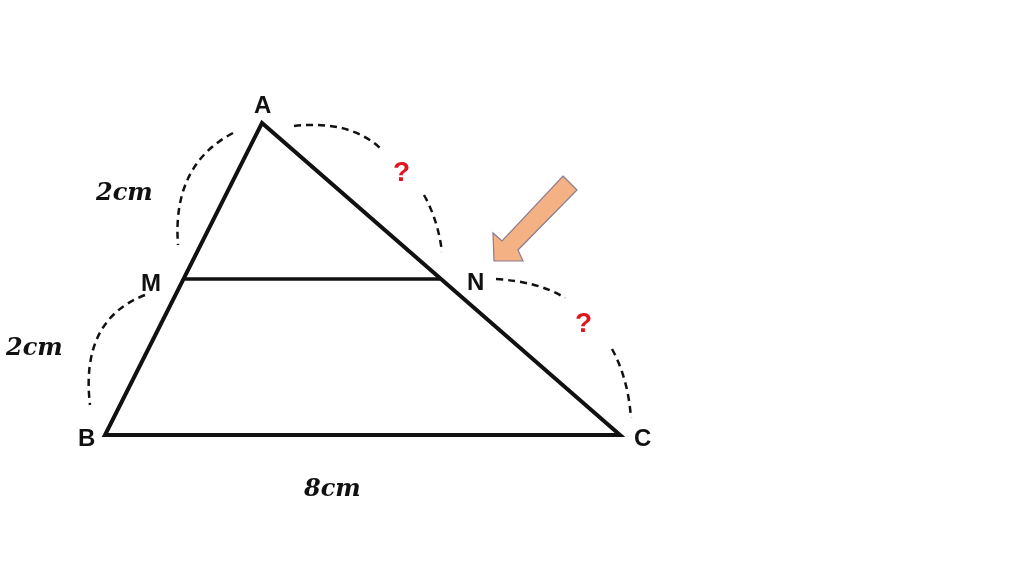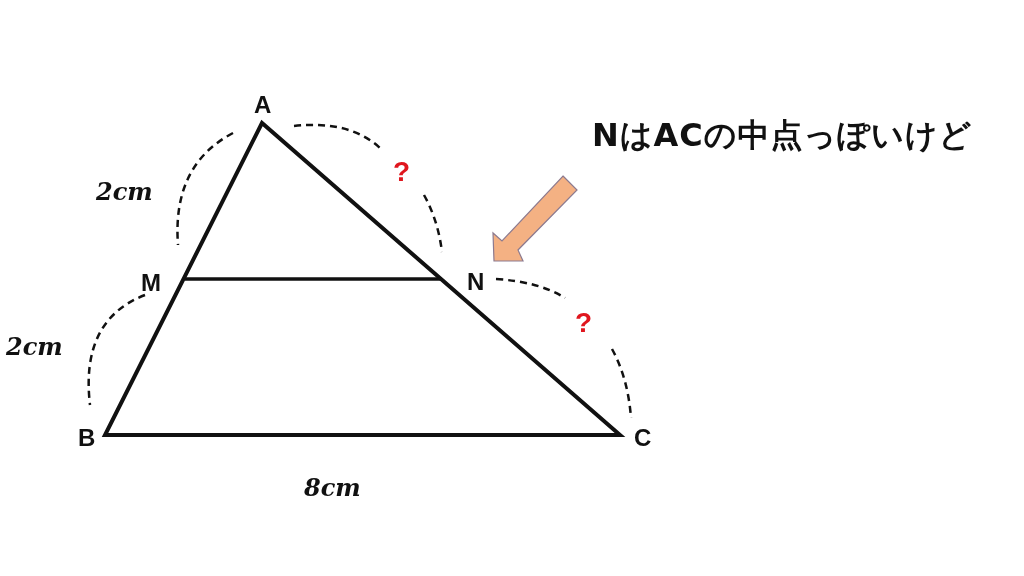--- a/index.html
+++ b/index.html
@@ -37,14 +37,13 @@
   <text class="len-label" x="6" y="355">2cm</text>
   <text class="len-label" x="304" y="496">8cm</text>
 
   <text class="q-label" x="393" y="181" fill="#e0161e">?</text>
   <text class="q-label" x="575" y="332" fill="#e0161e">?</text>
 
   <polygon points="563,176 577,190 518,250 523,261 494,261 493,233 502,241" fill="#f4b183" stroke="#8c7a8f" stroke-width="1.2" stroke-linejoin="miter"></polygon>
 </svg>
 
 <div class="note">
-  <div>NはACの中点っぽいけど</div>
 </div>
 
 </body></html>

